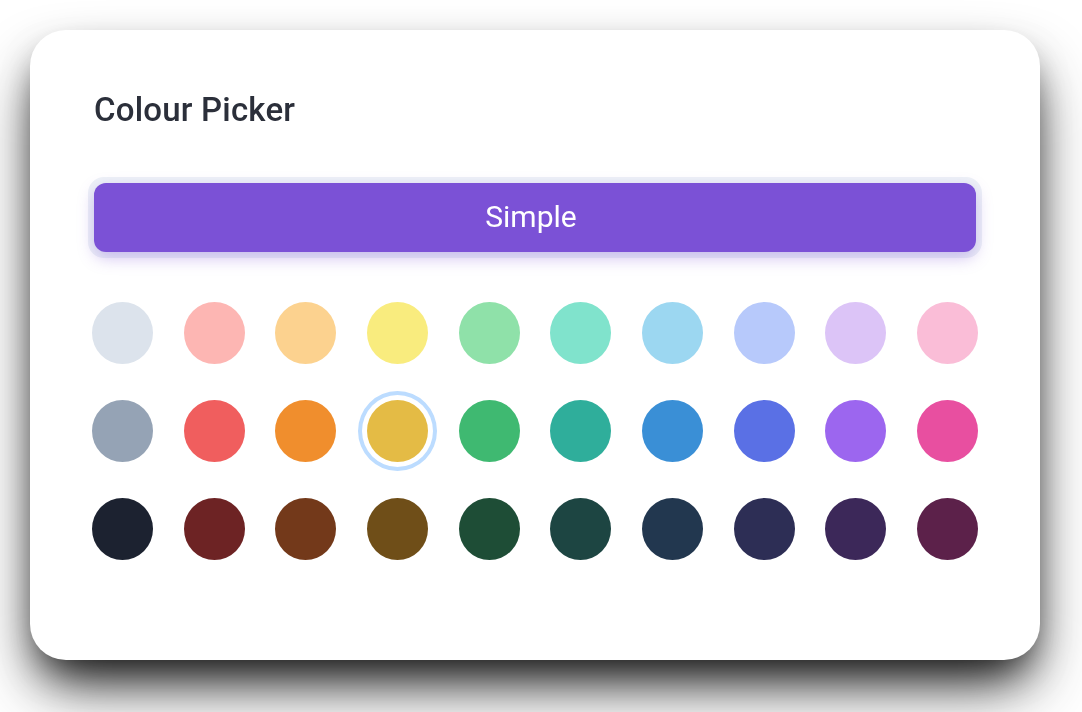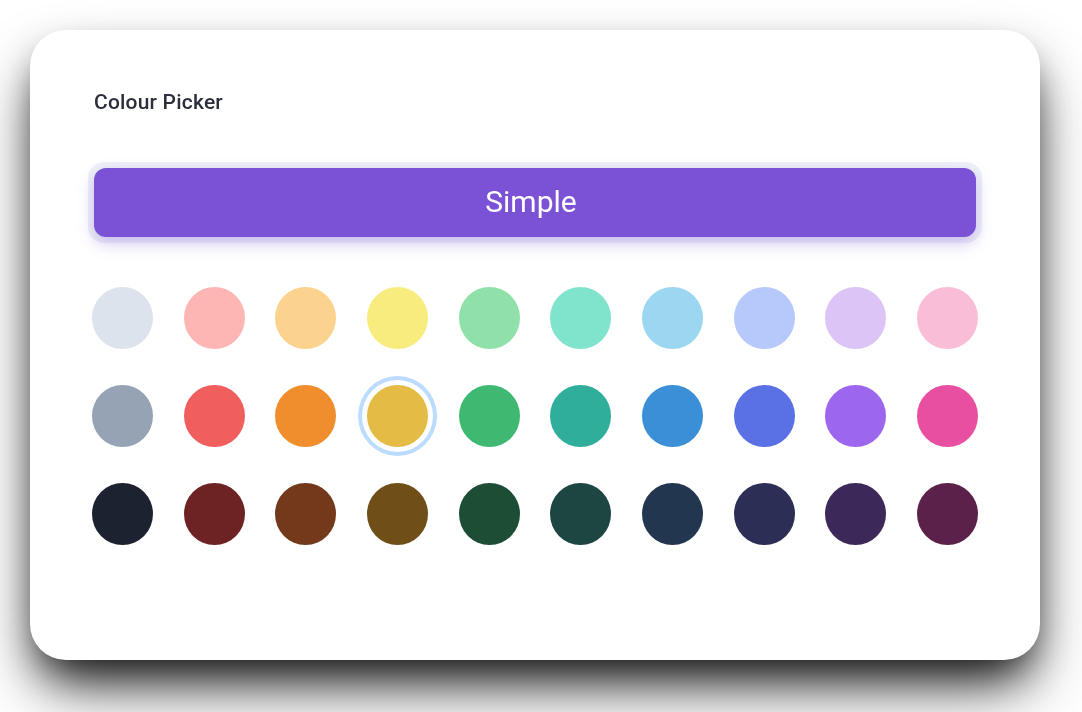--- a/index.html
+++ b/index.html
@@ -14,21 +14,21 @@
     left: 30px;
     top: 30px;
     width: 1010px;
     height: 630px;
     background: #ffffff;
     border-radius: 36px;
     box-shadow: 0 32px 60px -10px rgba(0,0,0,0.85), 0 18px 36px -12px rgba(0,0,0,0.6);
     padding: 60px 58px 40px 58px;
   }
   .title {
-    font-size: 21px;
+    font-size: 33px;
     font-weight: 500;
     color: #2b2f3a;
     letter-spacing: 0.2px;
     margin-bottom: 48px;
     margin-left: 6px;
   }
   .segmented {
     display: flex;
     background: #eef2f7;
     border-radius: 16px;

